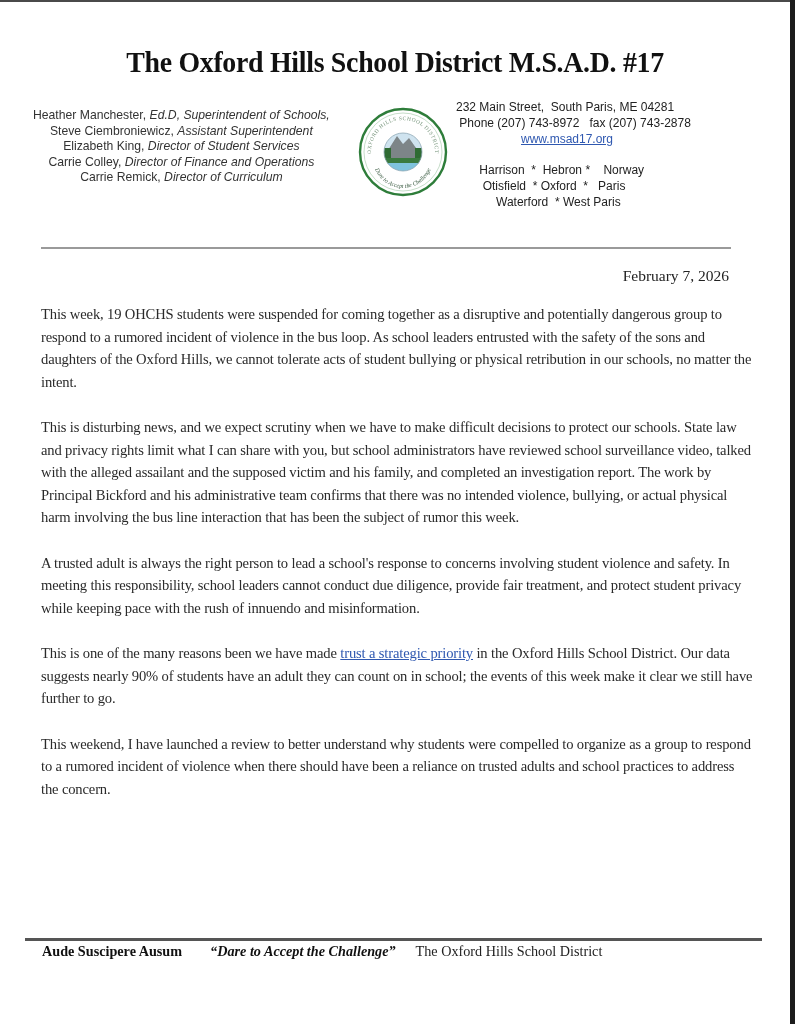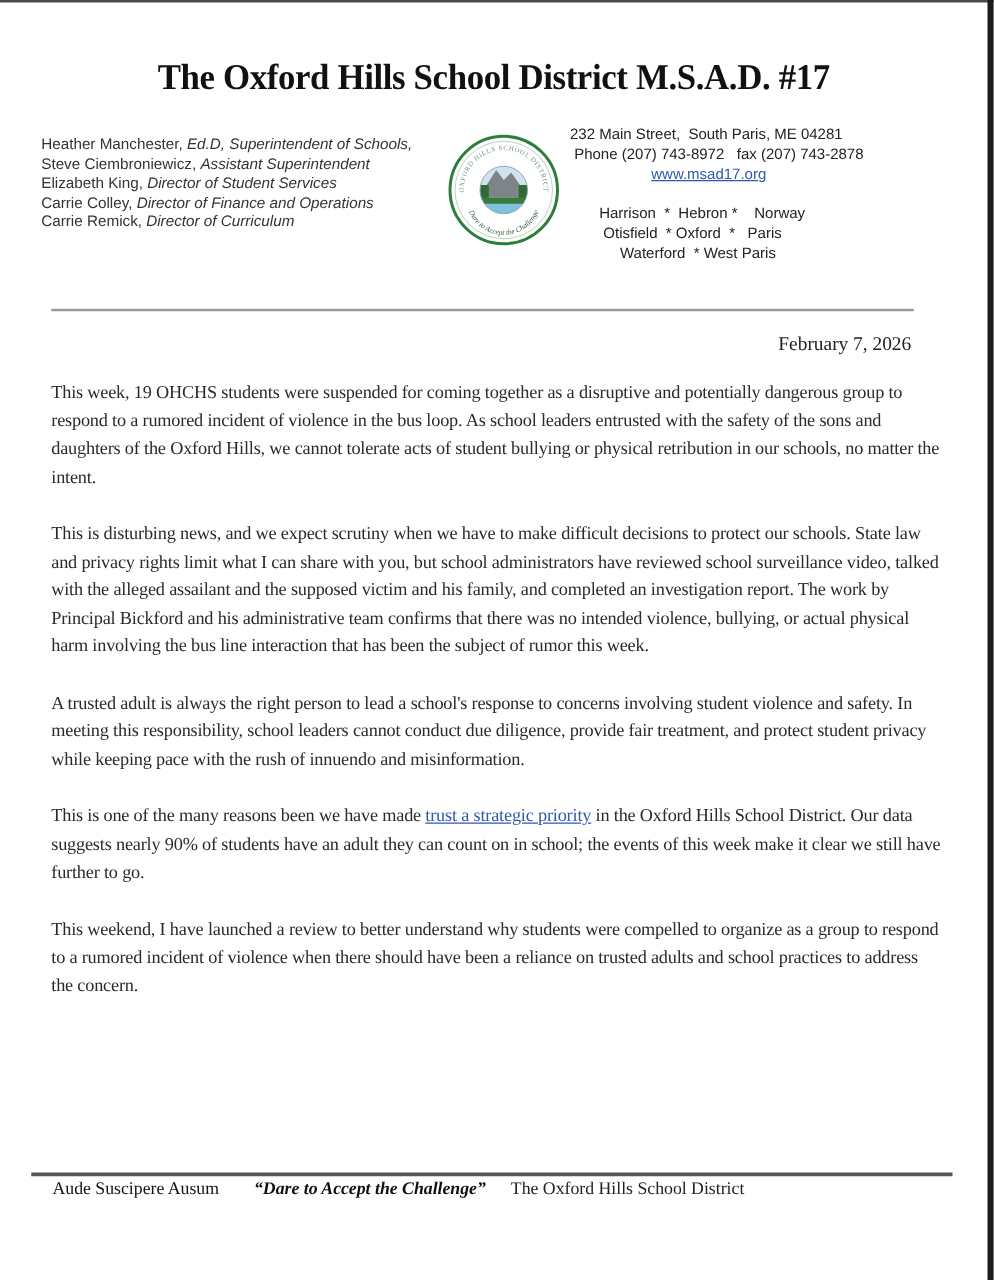--- a/index.html
+++ b/index.html
@@ -10,21 +10,21 @@
     }
     .top-edge { position: absolute; left: 0; top: 0; width: 795px; height: 2px; background: #4a4a4a; }
     .right-edge { position: absolute; right: 0; top: 0; width: 5px; height: 1024px; background: #1c1c1c; }
     .title {
       position: absolute; left: 0; width: 790px; top: 46px; text-align: center;
       font-family: "Liberation Serif", serif; font-weight: bold; font-size: 29px;
       letter-spacing: -0.3px; color: #111; transform: scaleX(0.96);
     }
     .staff {
       position: absolute; left: 33px; top: 108px;
-      font-family: "Liberation Sans", sans-serif; font-size: 12.2px; line-height: 15.6px; color: #333;
+      font-family: "Liberation Sans", sans-serif; font-size: 12.2px; line-height: 15.6px; color: #333; text-align: center;
     }
     .staff .role { font-style: italic; }
     .logo { position: absolute; left: 357px; top: 102px; width: 92px; height: 100px; }
     .contact {
       position: absolute; left: 456px; top: 99px; width: 280px;
       font-family: "Liberation Sans", sans-serif; font-size: 12px; line-height: 16px; color: #222;
     }
     .contact .line { white-space: pre; }
     .contact .web { color: #2f58b0; text-decoration: underline; display: block; padding-left: 65px; }
     .towns { margin-top: 15px; }
@@ -40,21 +40,21 @@
       letter-spacing: -0.15px;
     }
     .letter p { margin: 0 0 23px 0; }
     .letter .salutation { margin-bottom: 16px; }
     .letter a { color: #2f58b0; text-decoration: underline; }
     .rule-bottom { position: absolute; left: 25px; top: 938px; width: 737px; height: 3px; background: #555; }
     .footer {
       position: absolute; left: 42px; top: 943px;
       font-family: "Liberation Serif", serif; font-size: 14.2px; color: #111; white-space: pre;
     }
-    .footer .motto { font-weight: normal; }
+    .footer .motto { font-weight: bold; }
     .footer .slogan { font-weight: bold; font-style: italic; margin-left: 28px; }
     .footer .district { margin-left: 20px; color: #222; }
   </style>
 </head>
 <body>
 
 <div class="top-edge"></div>
 <div class="right-edge"></div>
 
 <header>

